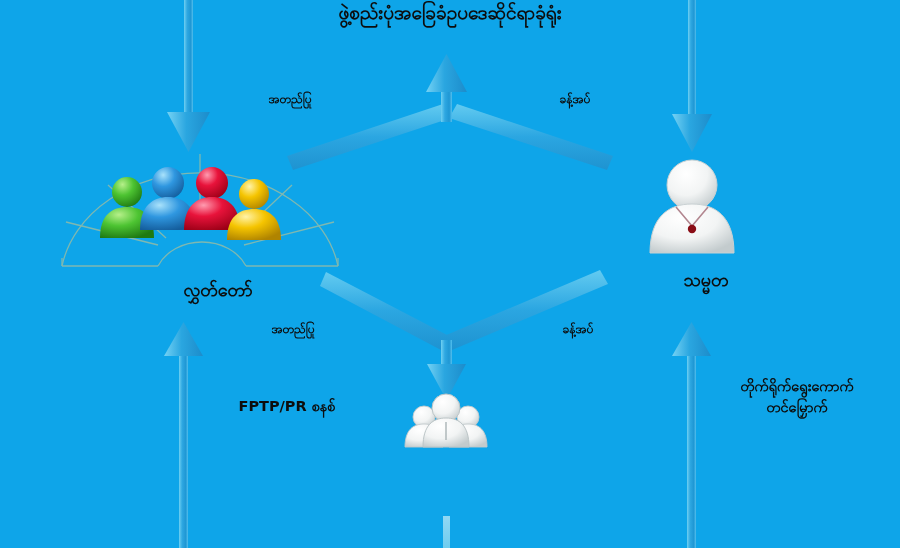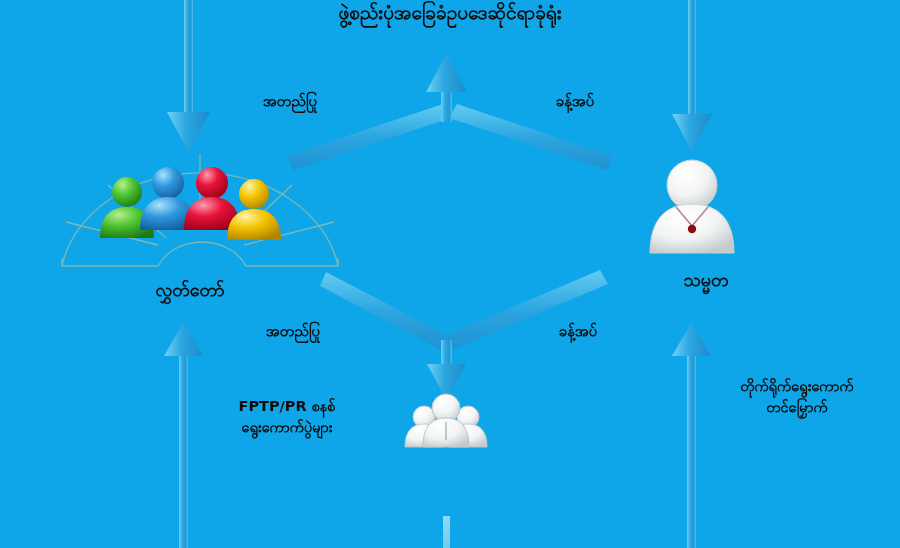--- a/index.html
+++ b/index.html
@@ -36,21 +36,21 @@
   .lbl-my {
     font-family: "DejaVu Sans", "Liberation Sans", sans-serif;
   }
   .title-top {
     left: 250px;
     top: 0px;
     width: 400px;
     font-size: 19px;
   }
   .edge-lbl {
-    font-size: 15px;
+    font-size: 12px;
   }
   .node-lbl {
     font-size: 18px;
   }
   .side-lbl {
     font-size: 14.5px;
     line-height: 1.45;
   }
   .lbl-l1 { display: block; }
   .lbl-l2 { display: block; }
@@ -197,28 +197,27 @@
   <div class="lbl lbl-my title-top">ဖွဲ့စည်းပုံအခြေခံဥပဒေဆိုင်ရာခုံရုံး</div>
 
   <div class="lbl lbl-my edge-lbl" style="left:215px; top:92px; width:150px;">အတည်ပြု</div>
 
   <div class="lbl lbl-my edge-lbl" style="left:500px; top:92px; width:150px;">ခန့်အပ်</div>
 
   <div class="lbl lbl-my edge-lbl" style="left:218px; top:322px; width:150px;">အတည်ပြု</div>
 
   <div class="lbl lbl-my edge-lbl" style="left:503px; top:322px; width:150px;">ခန့်အပ်</div>
 
-  <div class="lbl lbl-my node-lbl" style="left:100px; top:278px; width:180px;">လွှတ်တော်</div>
+  <div class="lbl lbl-my node-lbl" style="left:128px; top:278px; width:180px;">လွှတ်တော်</div>
 
   <div class="lbl lbl-my node-lbl" style="left:636px; top:268px; width:140px;">သမ္မတ</div>
 
 
   <div class="lbl lbl-my side-lbl" style="left:192px; top:396px; width:190px;text-align:center;">
     <span class="lbl-l1">FPTP/PR စနစ်</span>
-    <span class="lbl-l2">ရွေးကောက်ပွဲများ</span>
   </div>
 
   <div class="lbl lbl-my side-lbl" style="left:692px; top:376px; width:210px;">
     <span class="lbl-l1">တိုက်ရိုက်ရွေးကောက်</span>
     <span class="lbl-l2">တင်မြှောက်</span>
   </div>
 
 </div>
 
 </body></html>

